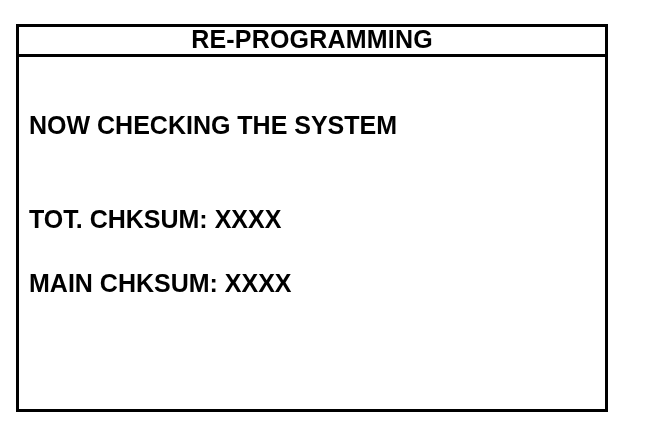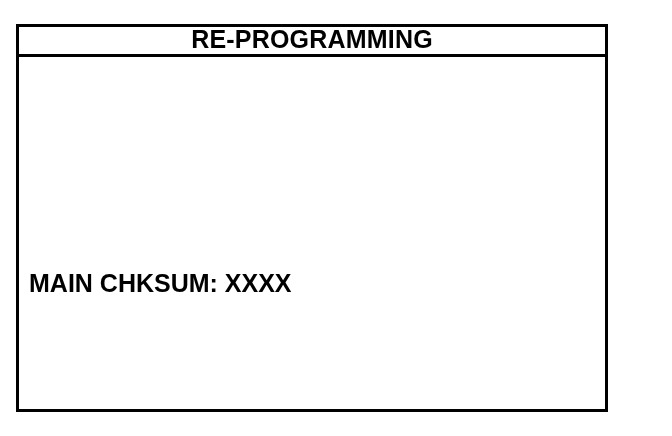--- a/index.html
+++ b/index.html
@@ -83,21 +83,23 @@
 <div id="screen">
 
   <div id="dialog">
 
     <div id="title-bar">
       <div id="title-text">RE-PROGRAMMING</div>
     </div>
 
     <div id="body-area">
 
+      <div class="body-line" id="line-status">NOW CHECKING THE SYSTEM</div>
 
+      <div class="body-line" id="line-tot">TOT. CHKSUM: XXXX</div>
 
       <div class="body-line" id="line-main">MAIN CHKSUM: XXXX</div>
 
     </div>
 
   </div>
 
 </div>
 
 </body></html>

